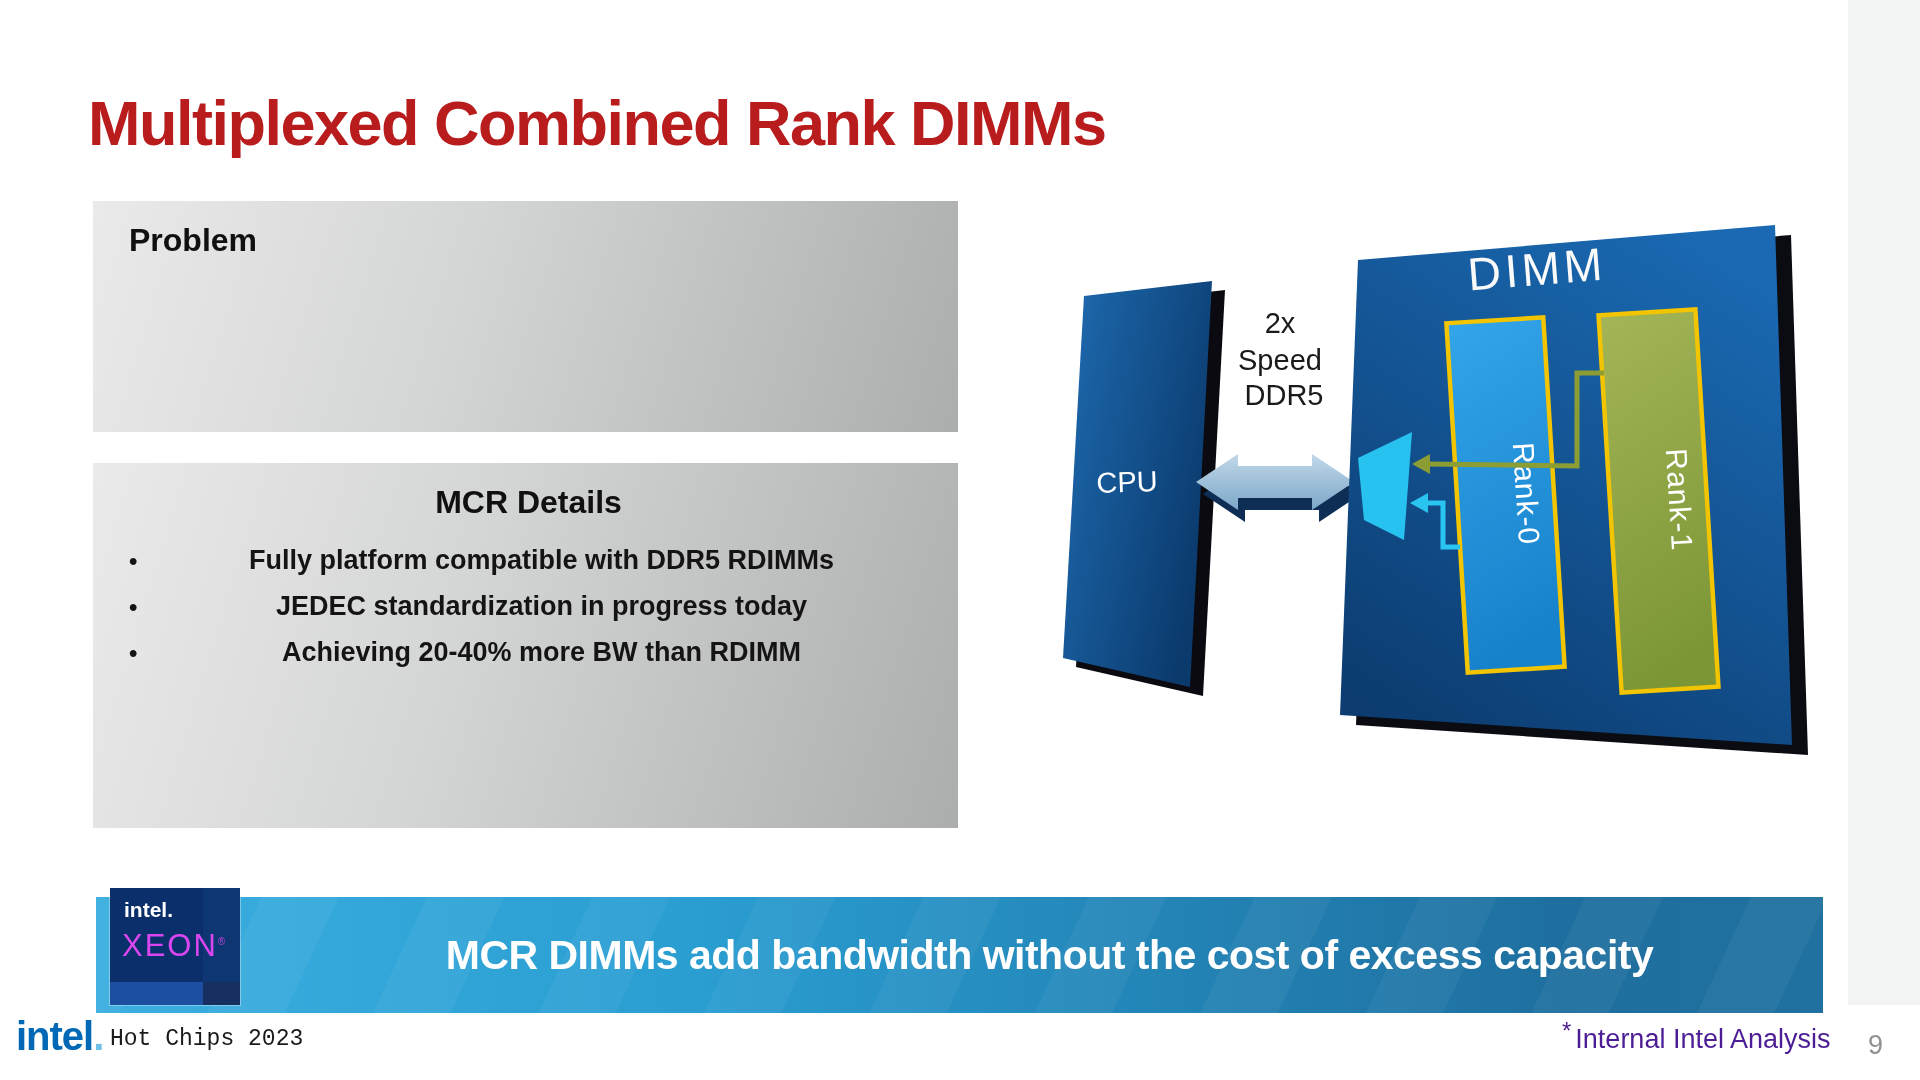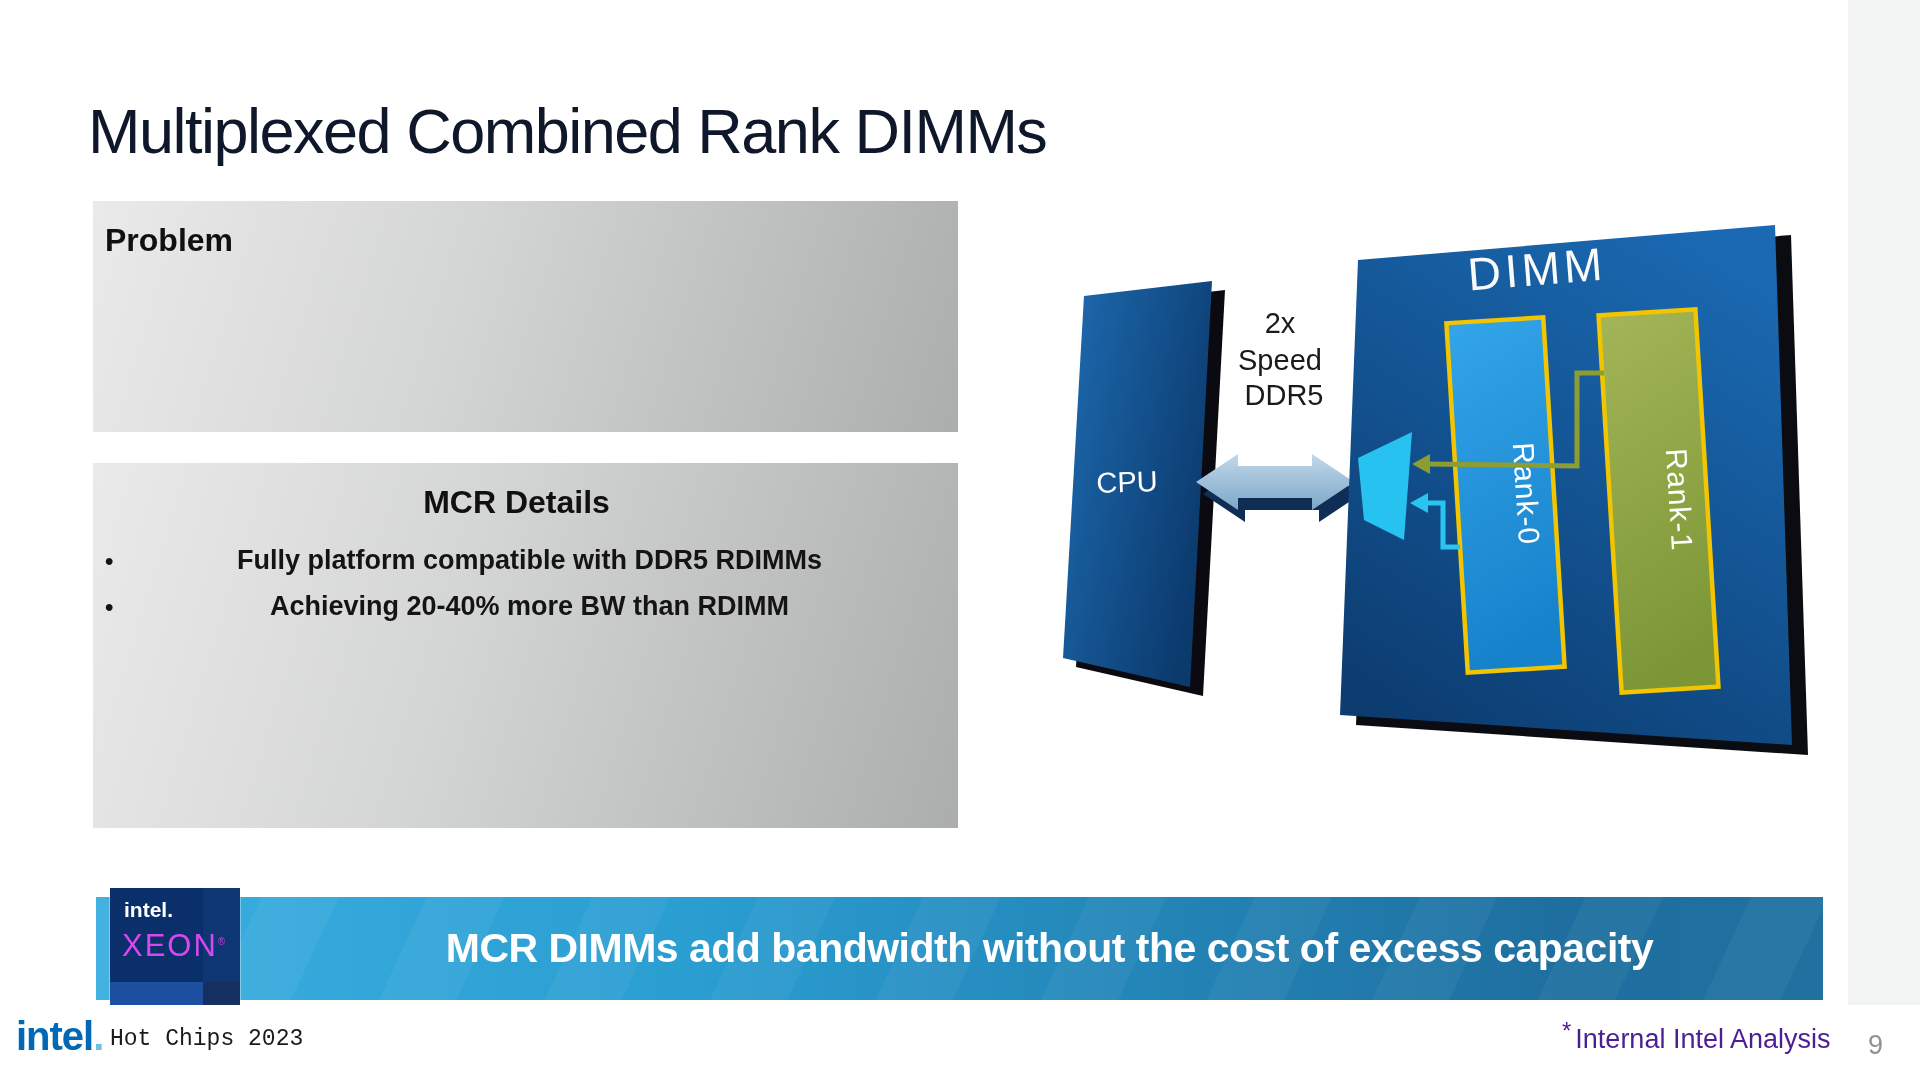--- a/index.html
+++ b/index.html
@@ -3,43 +3,43 @@
 <meta charset="utf-8">
 <style>
   html,body { margin:0; padding:0; background:#ffffff; }
   .slide {
     position:relative; width:1920px; height:1080px; overflow:hidden;
     background:#ffffff; font-family:"Liberation Sans", sans-serif;
   }
   .right-strip { position:absolute; left:1848px; top:0; width:72px; height:1005px; background:#F2F3F3; }
 
   .title {
-    position:absolute; left:88px; top:56px; width:1500px;
-    font-size:63px; font-weight:400; letter-spacing:-1.5px; color:#0f172a; line-height:1.05;
+    position:absolute; left:88px; top:48px; width:1500px;
+    font-size:63px; font-weight:700; letter-spacing:-1.5px; color:#b91c1c; line-height:1.05;
   }
 
   .graybox {
     position:absolute; left:93px; width:865px;
     background:linear-gradient(107deg,#EAEAEA 0%, #D4D5D5 42%, #ACADAD 100%);
-    padding:20px 30px 0 12px; box-sizing:border-box;
+    padding:20px 30px 0 36px; box-sizing:border-box;
   }
   .graybox h2 { margin:0; font-size:32px; font-weight:700; color:#101010; line-height:38px; }
   .graybox ul { list-style:none; margin:22px 0 0 0; padding:0; }
   .graybox li {
     position:relative; padding-left:26px; margin-bottom:11px;
     font-size:27px; font-weight:700; color:#141414; line-height:35px; white-space:pre-line;
   }
   .graybox li::before { content:"•"; position:absolute; left:0; top:0; font-size:24px; color:#141414; }
   #problem-box { top:201px; height:231px; }
   #mcr-box { top:463px; height:365px;text-align:center; }
 
   .diagram { position:absolute; left:860px; top:170px; width:960px; height:640px; }
 
   .banner {
-    position:absolute; left:96px; top:897px; width:1727px; height:103px;
+    position:absolute; left:96px; top:897px; width:1727px; height:116px;
     background:
       repeating-linear-gradient(115deg, rgba(255,255,255,0.045) 0 70px, rgba(255,255,255,0) 70px 150px),
       linear-gradient(90deg,#3BAFE0 0%, #2A9DD1 35%, #1E6F9F 85%, #20719F 100%);
     display:flex; align-items:center; justify-content:center;
     padding-left:180px; box-sizing:border-box;
   }
   .banner-text { color:#ffffff; font-size:41px; font-weight:700; letter-spacing:-0.5px; }
 
   .xeon-badge {
     position:absolute; left:110px; top:888px; width:130px; height:117px;
@@ -71,20 +71,21 @@
   <h1 class="title">Multiplexed Combined Rank DIMMs</h1>
 
   <div class="graybox" id="problem-box">
     <h2>Problem</h2>
   </div>
 
   <div class="graybox" id="mcr-box">
     <h2>MCR Details</h2>
     <ul>
       <li><span>Fully platform compatible with DDR5 RDIMMs</span></li>
+      <li><span>JEDEC standardization in progress today</span></li>
       <li><span>Achieving 20-40% more BW than RDIMM</span></li>
     </ul>
   </div>
 
   <svg class="diagram" viewBox="0 0 960 640" width="960" height="640">
     <defs>
       <linearGradient id="cpuGrad" x1="0" y1="0" x2="1" y2="0.55">
         <stop offset="0" stop-color="#1E6CB2"></stop>
           <stop offset="1" stop-color="#0B3A6D"></stop>
       </linearGradient>

